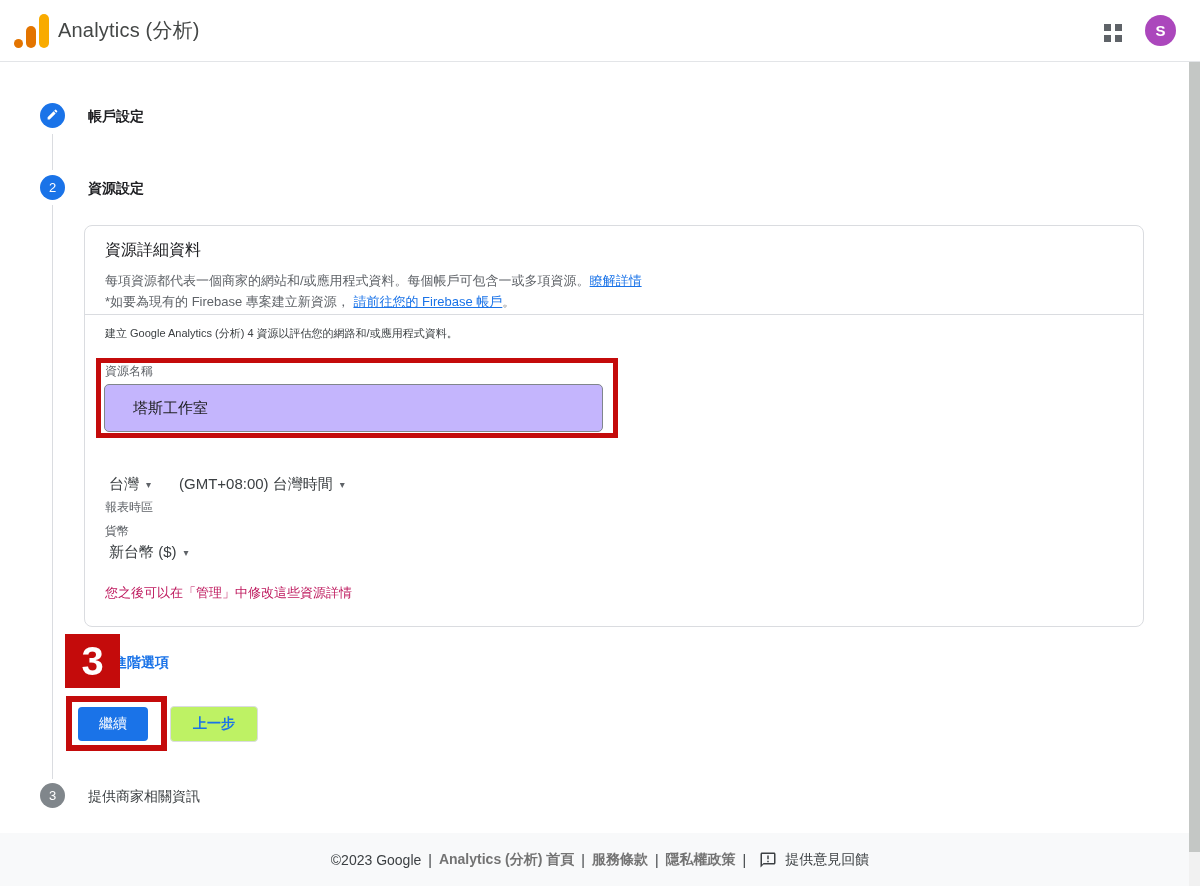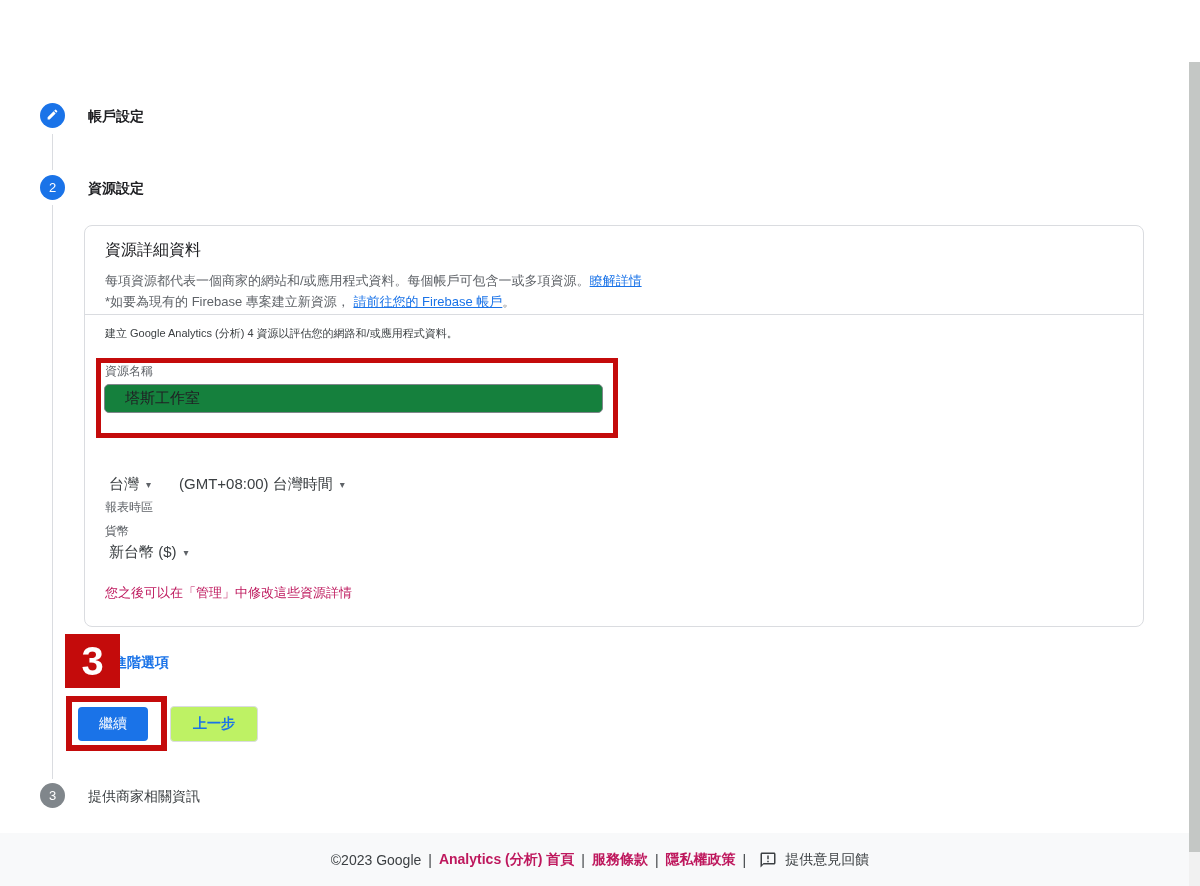--- a/index.html
+++ b/index.html
@@ -32,24 +32,24 @@
   .connector { position:absolute; left:52px; width:1px; background:#dadce0; }
   
   .card { position:absolute; left:84px; top:225px; width:1060px; height:402px;
           background:#fff; border:1px solid #dadce0; border-radius:8px; }
   .card-title { position:absolute; left:20px; top:14px; font-size:16px; color:#202124; }
   .card-desc { position:absolute; left:20px; top:44px; font-size:13px; line-height:21px; color:#5f6368; }
   .card-desc a, .link { color:#1a73e8; text-decoration:underline; cursor:pointer; }
   .card-divider { position:absolute; left:0; top:88px; width:100%; height:1px; background:#dadce0; }
   .card-intro { position:absolute; left:20px; top:100px; font-size:11px; color:#3c4043; }
   .field-label { position:absolute; font-size:12px; color:#5f6368; }
-  .prop-input { position:absolute; left:19px; top:158px; width:499px; height:29px;
-                border:1px solid #80868b; border-radius:5px; background:#15803d;
+  .prop-input { position:absolute; left:19px; top:158px; width:499px; height:48px;
+                border:1px solid #80868b; border-radius:5px; background:#c4b5fd;
                 font-family:"Liberation Sans", sans-serif;
-                font-size:15px; color:#202124; padding:0 20px; outline:none; }
+                font-size:15px; color:#202124; padding:0 28px; outline:none; }
   .dd-row { position:absolute; font-size:15px; color:#3c4043; cursor:pointer; white-space:nowrap; }
   .caret { font-size:10px; color:#5f6368; margin-left:7px; vertical-align:1px; }
   .card-note { position:absolute; left:20px; top:358px; font-size:13px; color:#be185d;text-align:center; }
   
   .advanced-link { position:absolute; left:85px; top:654px; font-size:14px; font-weight:700;
                    color:#1a73e8; cursor:pointer; z-index:2; }
   .btn { position:absolute; font-family:"Liberation Sans", sans-serif; font-size:14px;
          border-radius:4px; cursor:pointer; display:flex; align-items:center; justify-content:center; }
   .btn-continue { left:78px; top:707px; width:70px; height:34px; background:#1a73e8; color:#fff; border:none; }
   .btn-back { left:170px; top:706px; width:88px; height:36px; background:#bef264; color:#1a73e8;
@@ -59,32 +59,47 @@
                border:5px solid #c40b0b; z-index:3; pointer-events:none; }
   .anno-badge { position:absolute; left:65px; top:634px; width:55px; height:54px; background:#c40b0b;
                 color:#fff; font-size:40px; font-weight:700; display:flex; align-items:center;
                 justify-content:center; z-index:4; }
   .anno-box2 { position:absolute; left:66px; top:696px; width:101px; height:55px;
                border:6px solid #c40b0b; z-index:3; pointer-events:none; }
   
   .footer { position:absolute; left:0; top:833px; width:1200px; height:53px; background:#f8f9fa;
             display:flex; align-items:center; justify-content:center; font-size:14px; color:#3c4043; }
   .footer .sep { margin:0 7px; color:#3c4043; }
-  .footer .flink { color:#be185d; font-weight:700; text-decoration:none; cursor:pointer; }
+  .footer .flink { color:#737373; font-weight:700; text-decoration:none; cursor:pointer; }
   .footer .feedback { display:flex; align-items:center; margin-left:6px; cursor:pointer; }
   .footer .feedback svg { margin-right:8px; }
   
   .scrollbar-track { position:absolute; right:0; top:62px; width:11px; height:824px; background:#f1f1f1; }
   .scrollbar-thumb { position:absolute; right:0; top:62px; width:11px; height:790px; background:#c4c7c5; }
 </style>
 </head>
 <body>
 
 <div class="page">
 
+  <div class="header">
+    <div class="logo">
+      <span class="dot"></span>
+      <span class="bar-mid"></span>
+      <span class="bar-tall"></span>
+    </div>
+    <div class="app-title">Analytics (分析)</div>
+    <div class="apps-grid">
+      <span></span>
+        <span></span>
+      <span></span>
+        <span></span>
+    </div>
+    <div class="avatar">S</div>
+  </div>
 
   <div class="connector" style="top:134px; height:36px;"></div>
   <div class="connector" style="top:205px; height:574px;"></div>
 
   <div class="step-circle circle-blue" style="left:40px; top:103px;">
     <span>
       <svg viewBox="0 0 24 24" width="13" height="13" fill="#ffffff">
           <path d="M3 17.25V21h3.75L17.81 9.94l-3.75-3.75L3 17.25zM20.71 7.04c.39-.39.39-1.02 0-1.41l-2.34-2.34a.9959.9959 0 0 0-1.41 0l-1.83 1.83 3.75 3.75 1.83-1.83z"></path>
         </svg>
     </span>

